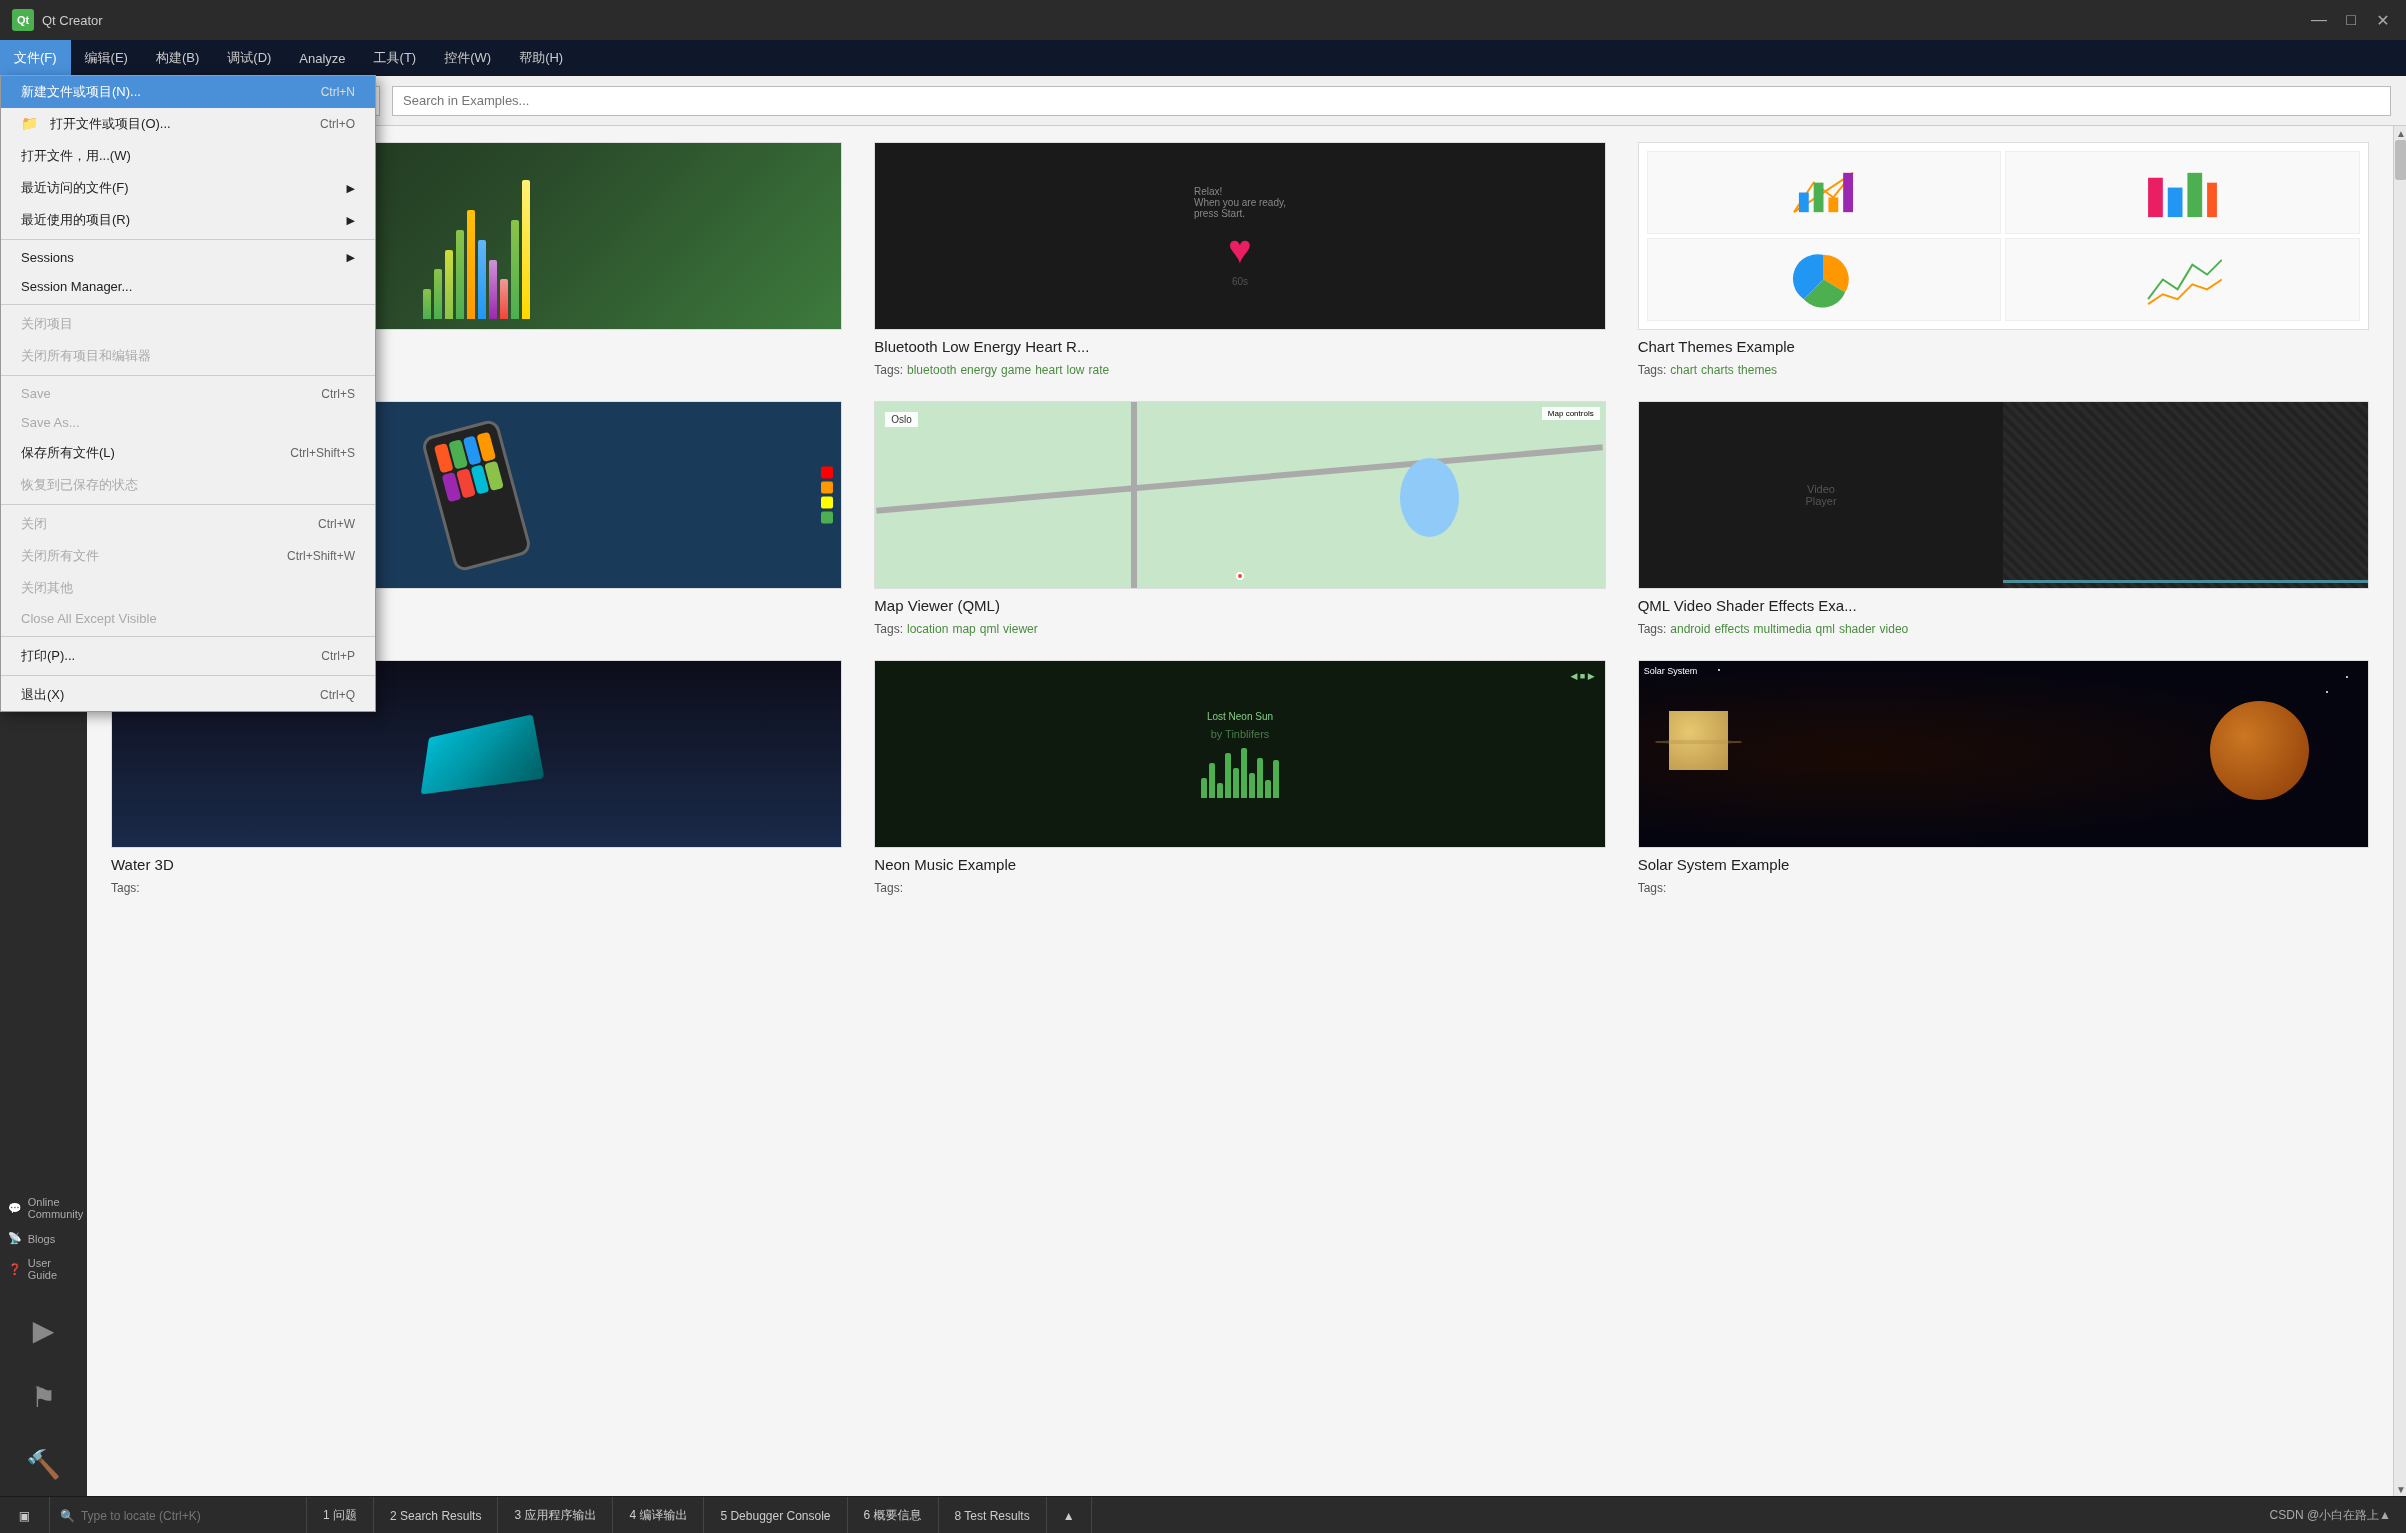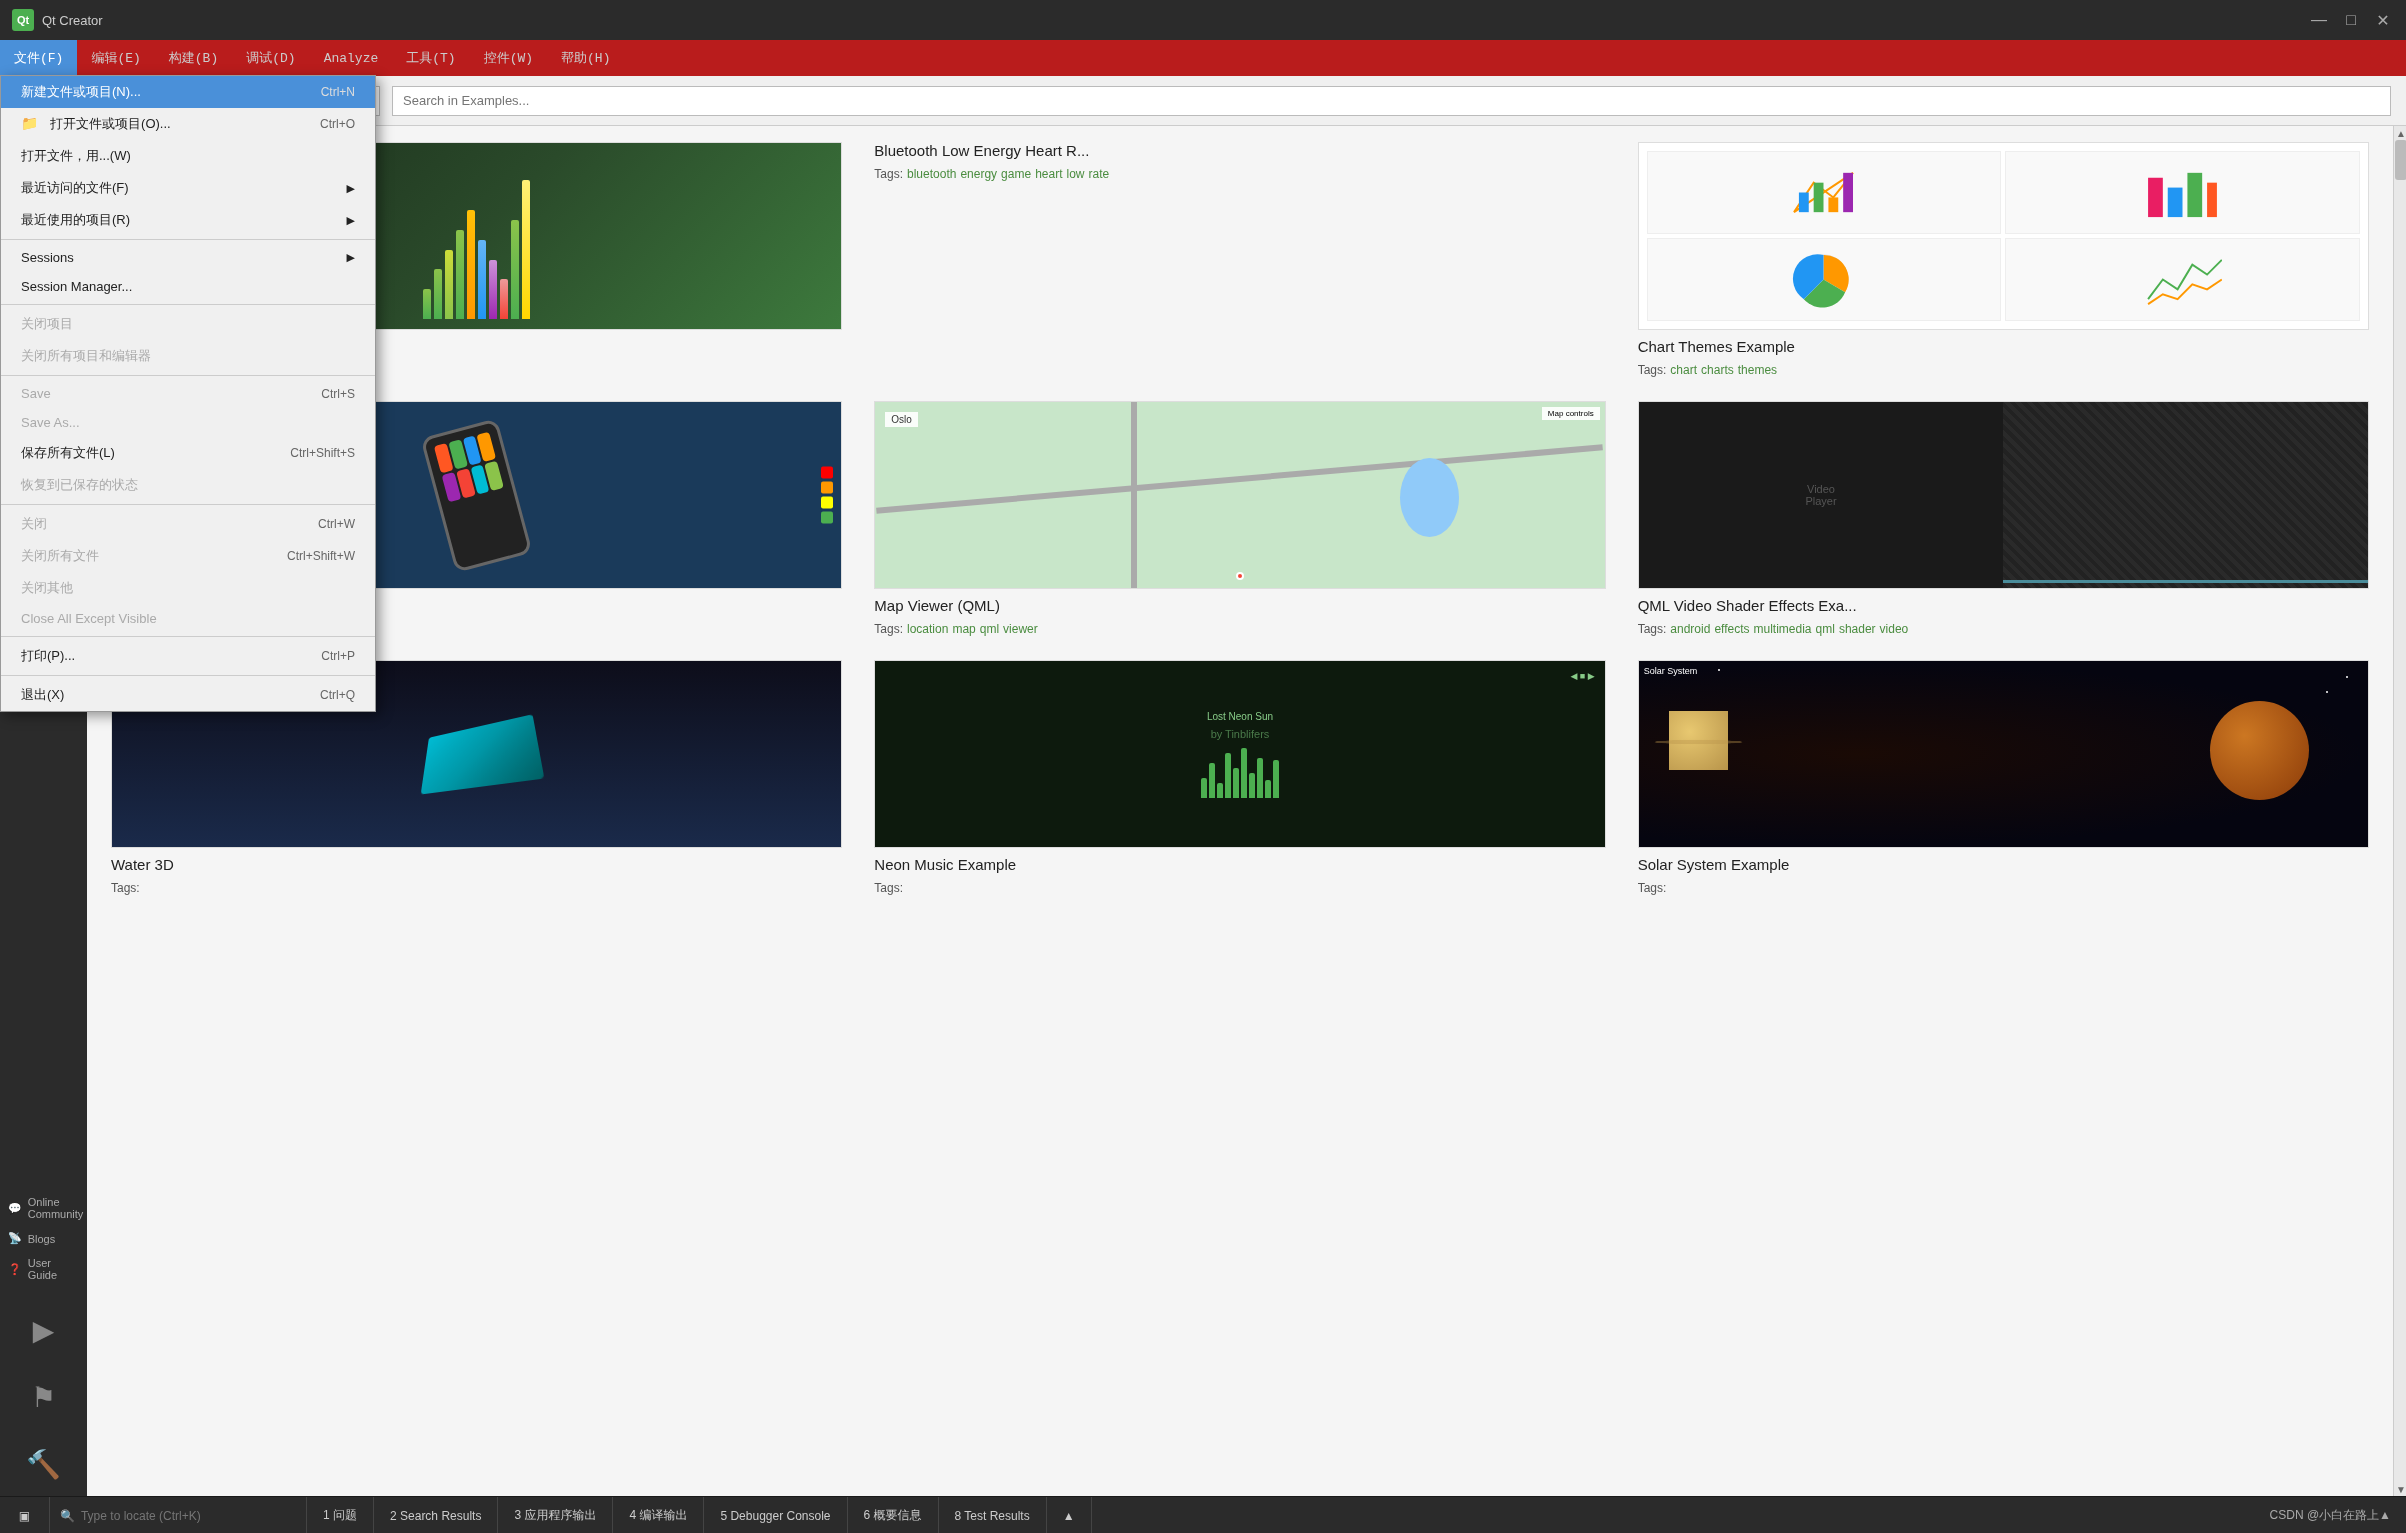--- a/index.html
+++ b/index.html
@@ -39,26 +39,25 @@
     }
     .title-bar-btn {
       width: 24px; height: 24px;
       display: flex; align-items: center; justify-content: center;
       color: #aaa; font-size: 16px; cursor: pointer;
     }
 
     
     .menu-bar {
       height: 36px;
-      background: #b91c1c;
+      background: #0f172a;
       display: flex;
       align-items: stretch;
       color: #ccc;
       font-size: 13px;
-      font-family: Liberation Mono, monospace;
     }
     .menu-item {
       padding: 0 14px;
       display: flex; align-items: center;
       cursor: pointer;
       white-space: nowrap;
     }
     .menu-item.active { background: #4a90d9; color: white; }
 
     
@@ -448,20 +447,27 @@
           <div class="example-title">Bars Example</div>
           <div class="example-tags">
             <span class="label">Tags:</span>
             <span class="tag">bars</span>
             <span class="tag">data</span>
             <span class="tag">visualization</span>
           </div>
         </div>
 
         <div class="example-card">
+          <div class="example-thumb">
+            <div class="thumb-heart">
+              <div style="font-size:10px;color:#888;margin-bottom:8px;">Relax!<br>When you are ready,<br>press Start.</div>
+              <div class="heart-symbol">♥</div>
+              <div style="color:#555;font-size:10px;margin-top:4px;">60s</div>
+            </div>
+          </div>
           <div class="example-title">Bluetooth Low Energy Heart R...</div>
           <div class="example-tags">
             <span class="label">Tags:</span>
             <span class="tag">bluetooth</span>
             <span class="tag">energy</span>
             <span class="tag">game</span>
             <span class="tag">heart</span>
             <span class="tag">low</span>
             <span class="tag">rate</span>
           </div>

